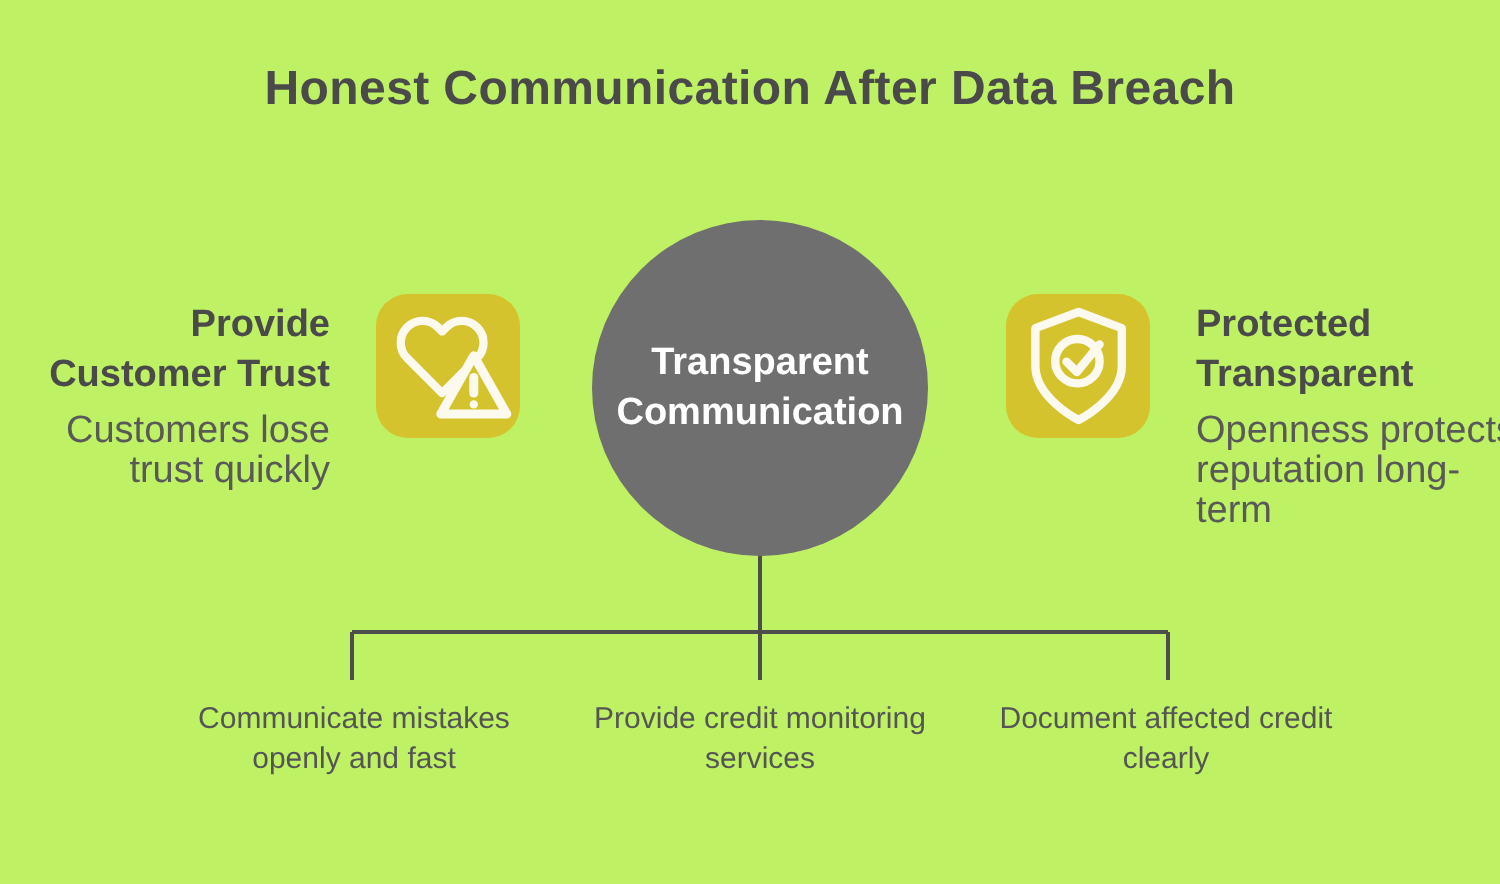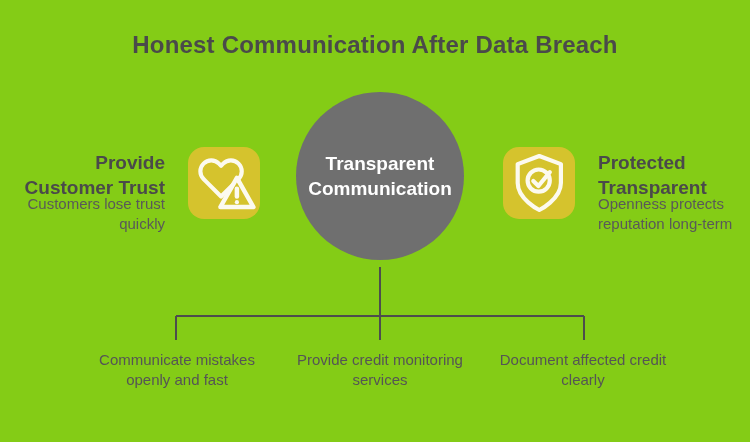--- a/index.html
+++ b/index.html
@@ -7,39 +7,39 @@
     --circle:#6f6f6f;
     --heading:#4a4a4a;
     --body:#595959;
     --line:#4d4d4d;
     --icon-stroke:#fcfaef;
   }
   *{margin:0;padding:0;box-sizing:border-box;}
   html,body{background:#ffffff;}
   body{font-family:"Liberation Sans","DejaVu Sans",sans-serif;}
   .canvas{
-    position:relative;width:750px;height:442px;background:#84cc16;overflow:hidden;
+    position:relative;width:750px;height:442px;background:#bef264;overflow:hidden;
   }
   .title{
     position:absolute;top:31px;left:0;width:750px;text-align:center;
     font-size:24px;font-weight:700;color:var(--heading);letter-spacing:0.2px;
   }
   .connectors{position:absolute;top:0;left:0;width:750px;height:442px;pointer-events:none;}
   .center-node{
-    position:absolute;left:296px;top:92px;width:168px;height:168px;border-radius:50%;
+    position:absolute;left:296px;top:110px;width:168px;height:168px;border-radius:50%;
     background:var(--circle);display:flex;align-items:center;justify-content:center;
   }
   .center-node .label{
     width:150px;text-align:center;color:#ffffff;font-size:19px;font-weight:700;line-height:25px;
   }
   .side-heading{
     position:absolute;top:150px;font-size:19px;font-weight:700;color:var(--heading);line-height:25px;
   }
   .side-desc{
-    position:absolute;top:194px;font-size:15px;color:var(--body);line-height:20px;
+    position:absolute;top:206px;font-size:19px;color:var(--body);line-height:20px;
   }
   .left-align-block{right:585px;width:150px;text-align:right;}
   .left-desc{right:585px;width:160px;text-align:right;}
   .right-align-block{left:598px;width:150px;text-align:left;}
   .right-desc{left:598px;width:160px;text-align:left;}
   .icon-box{
     position:absolute;top:147px;width:72px;height:72px;border-radius:16px;
     background:var(--accent);color:var(--accent);
     display:flex;align-items:center;justify-content:center;
   }

